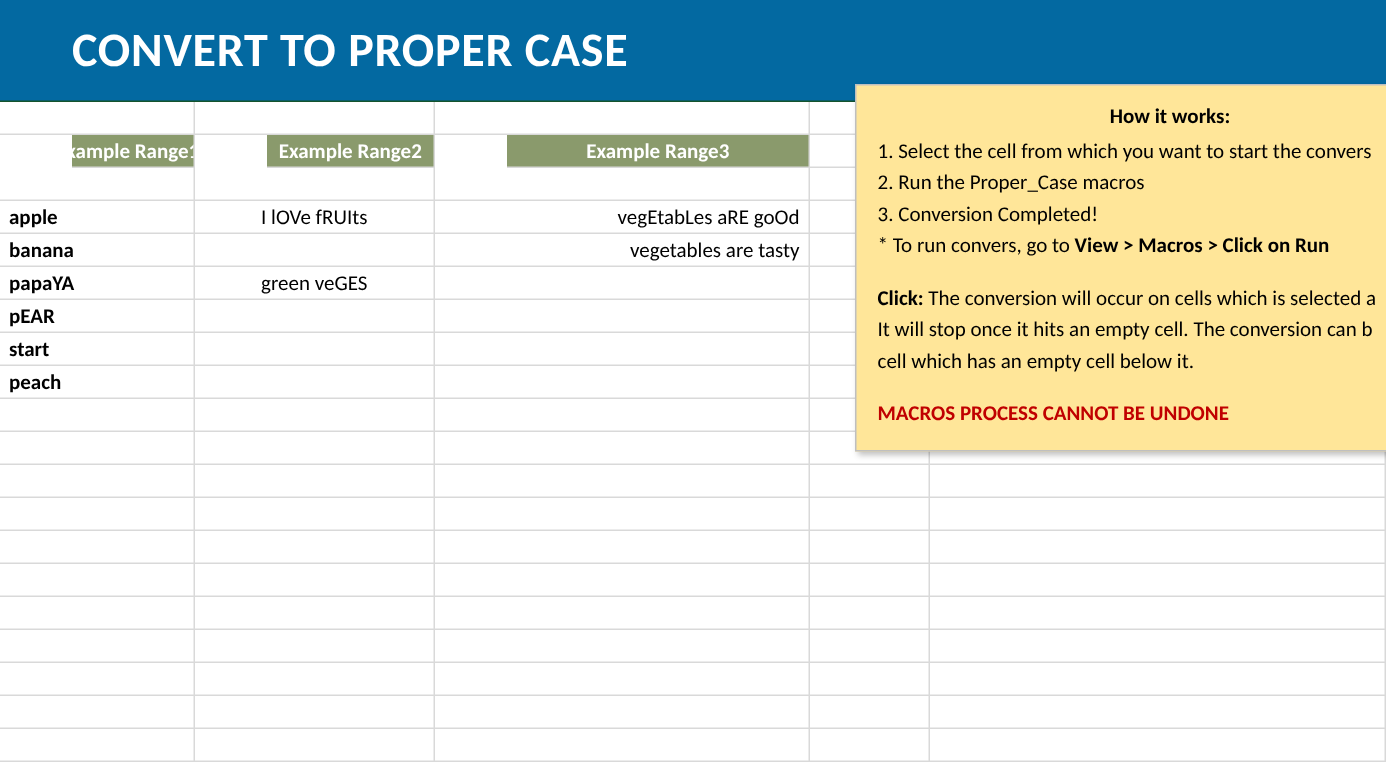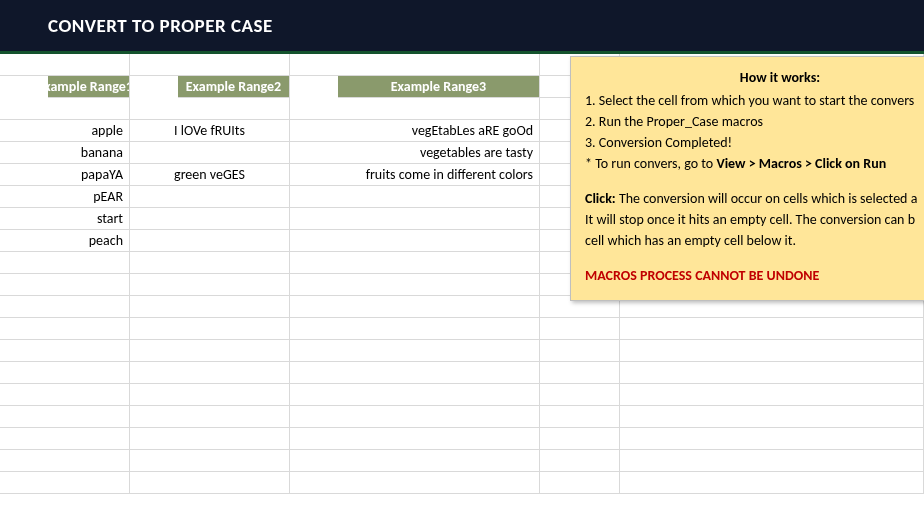--- a/index.html
+++ b/index.html
@@ -7,27 +7,27 @@
     margin: 0;
     font-family: Calibri, Arial, sans-serif;
     font-size: 14px;
     background: #fff;
     width: 924px;
     height: 516px;
     overflow: hidden;
     position: relative;
   }
   .title-banner {
-    background: #0f172a;
+    background: #0369a1;
     color: #fff;
     font-weight: bold;
-    font-size: 19px;
+    font-size: 32px;
     padding: 14px 0 14px 48px;
     letter-spacing: 0.5px;
-    border-bottom: 3px solid #14532d;
+    border-bottom: 1px solid #14532d;
   }
   .sheet {
     display: grid;
     grid-template-columns: 130px 160px 250px 80px 304px;
     grid-auto-rows: 22px;
   }
   .cell {
     border-right: 1px solid #d9d9d9;
     border-bottom: 1px solid #d9d9d9;
     padding: 2px 6px;
@@ -39,21 +39,21 @@
   .hdr {
     background: #8a9a6c;
     color: #fff;
     font-weight: bold;
     justify-content: center;
     margin-left: 48px;
   }
   .spacer-row .cell {
     background: #fff;
   }
-  .c1 { justify-content: flex-end; }
+  .c1 { justify-content: flex-start; font-weight: bold; }
   .c2 { justify-content: center; }
   .c3 { justify-content: flex-end; }
   .callout {
     position: absolute;
     top: 56px;
     left: 570px;
     width: 420px;
     background: #ffe699;
     border: 1px solid #bfbfbf;
     box-shadow: 2px 2px 4px rgba(0,0,0,0.25);
@@ -141,23 +141,20 @@
     </div>
   <div class="cell"></div>
   <div class="cell"></div>
 </div>
 <div class="sheet">
   <div class="cell c1">
       <span>papaYA</span>
     </div>
   <div class="cell c2">
       <span>green veGES</span>
-    </div>
-  <div class="cell c3">
-      <span>fruits come in different colors</span>
     </div>
   <div class="cell"></div>
   <div class="cell"></div>
 </div>
 <div class="sheet">
   <div class="cell c1">
       <span>pEAR</span>
     </div>
   <div class="cell c2">
       <span></span>

